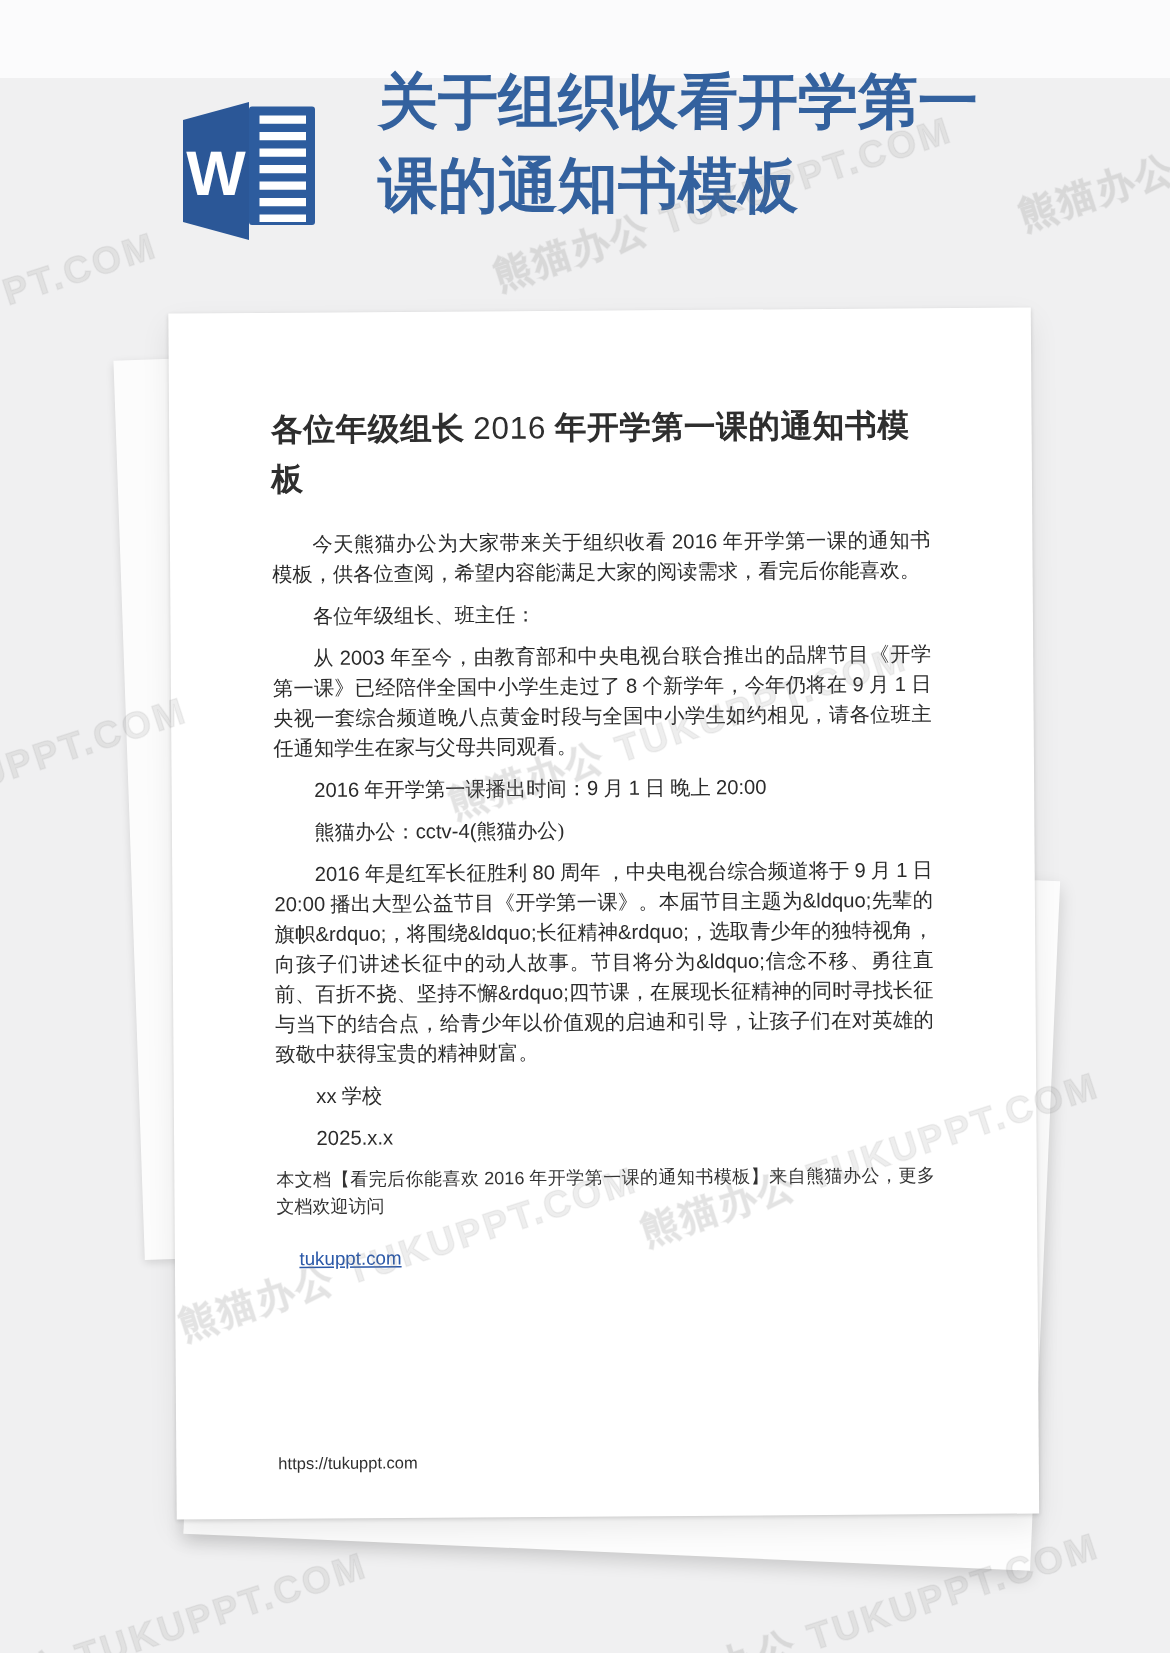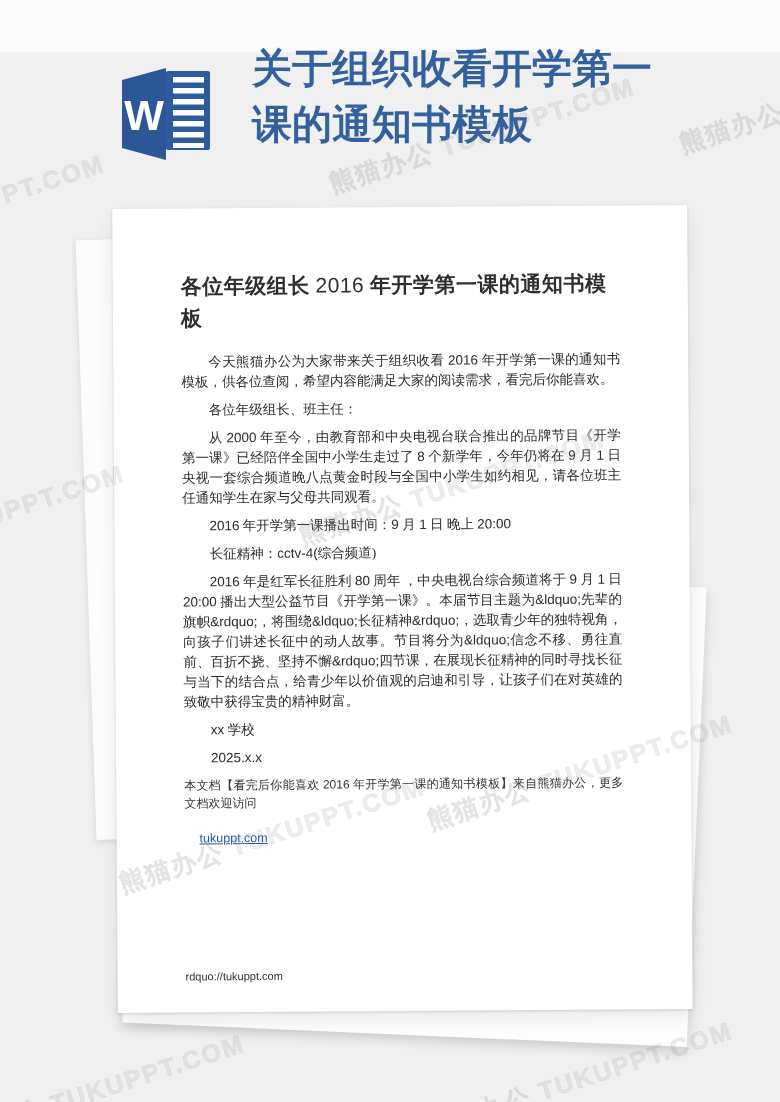--- a/index.html
+++ b/index.html
@@ -70,31 +70,31 @@
   <div>
     <div class="page back-a"></div>
     <div class="page back-b"></div>
 
     <div class="page main-page">
       <div class="content">
         <h2 class="doc-title"><span>各位年级组长 </span><span class="b">2016</span><span> 年开学第一课的通知书模板</span></h2>
 
         <p class="para"><span>今天熊猫办公为大家带来关于组织收看 </span><span class="b">2016</span><span> 年开学第一课的通知书模板，供各位查阅，希望内容能满足大家的阅读需求，看完后你能喜欢。</span></p>
         <p class="para"><span>各位年级组长、班主任：</span></p>
-        <p class="para"><span>从 </span><span class="b">2000</span><span> 年至今，由教育部和中央电视台联合推出的品牌节目《开学第一课》已经陪伴全国中小学生走过了 </span><span class="b">8</span><span> 个新学年，今年仍将在 </span><span class="b">9</span><span> 月 </span><span class="b">1</span><span> 日央视一套综合频道晚八点黄金时段与全国中小学生如约相见，请各位班主任通知学生在家与父母共同观看。</span></p>
+        <p class="para"><span>从 </span><span class="b">2003</span><span> 年至今，由教育部和中央电视台联合推出的品牌节目《开学第一课》已经陪伴全国中小学生走过了 </span><span class="b">8</span><span> 个新学年，今年仍将在 </span><span class="b">9</span><span> 月 </span><span class="b">1</span><span> 日央视一套综合频道晚八点黄金时段与全国中小学生如约相见，请各位班主任通知学生在家与父母共同观看。</span></p>
         <p class="para"><span class="b">2016</span><span> 年开学第一课播出时间：</span><span class="b">9</span><span> 月 </span><span class="b">1</span><span> 日 晚上 </span><span class="b">20:00</span></p>
-        <p class="para"><span>长征精神：</span><span class="b">cctv-4(</span><span>综合频道)</span></p>
+        <p class="para"><span>熊猫办公：</span><span class="b">cctv-4(</span><span>熊猫办公)</span></p>
         <p class="para"><span class="b">2016</span><span> 年是红军长征胜利 </span><span class="b">80</span><span> 周年 ，中央电视台综合频道将于 </span><span class="b">9</span><span> 月 </span><span class="b">1</span><span> 日 </span><span class="b">20:00</span><span> 播出大型公益节目《开学第一课》。本届节目主题为</span><span class="b">&amp;ldquo;</span><span>先辈的旗帜</span><span class="b">&amp;rdquo;</span><span>，将围绕</span><span class="b">&amp;ldquo;</span><span>长征精神</span><span class="b">&amp;rdquo;</span><span>，选取青少年的独特视角，向孩子们讲述长征中的动人故事。节目将分为</span><span class="b">&amp;ldquo;</span><span>信念不移、勇往直前、百折不挠、坚持不懈</span><span class="b">&amp;rdquo;</span><span>四节课，在展现长征精神的同时寻找长征与当下的结合点，给青少年以价值观的启迪和引导，让孩子们在对英雄的致敬中获得宝贵的精神财富。</span></p>
         <p class="para"><span class="b">xx</span><span> 学校</span></p>
         <p class="para"><span class="b">2025.x.x</span></p>
 
         <p class="note"><span>本文档【看完后你能喜欢 </span><span class="b">2016</span><span> 年开学第一课的通知书模板】来自熊猫办公，更多文档欢迎访问</span></p>
         <a class="src-link" href="#">tukuppt.com</a>
       </div>
-      <div class="page-url">rdquo://tukuppt.com</div>
+      <div class="page-url">https://tukuppt.com</div>
     </div>
   </div>
 
   <span class="wm" style="left:-200px;top:245px;">熊猫办公 TUKUPPT.COM</span>
   <span class="wm" style="left:330px;top:168px;">熊猫办公 TUKUPPT.COM</span>
   <span class="wm" style="left:680px;top:128px;">熊猫办公 TUKUPPT.COM</span>
   <span class="wm" style="left:-180px;top:555px;">熊猫办公 TUKUPPT.COM</span>
   <span class="wm" style="left:300px;top:520px;">熊猫办公 TUKUPPT.COM</span>
   <span class="wm" style="left:120px;top:868px;">熊猫办公 TUKUPPT.COM</span>
   <span class="wm" style="left:428px;top:805px;">熊猫办公 TUKUPPT.COM</span>

